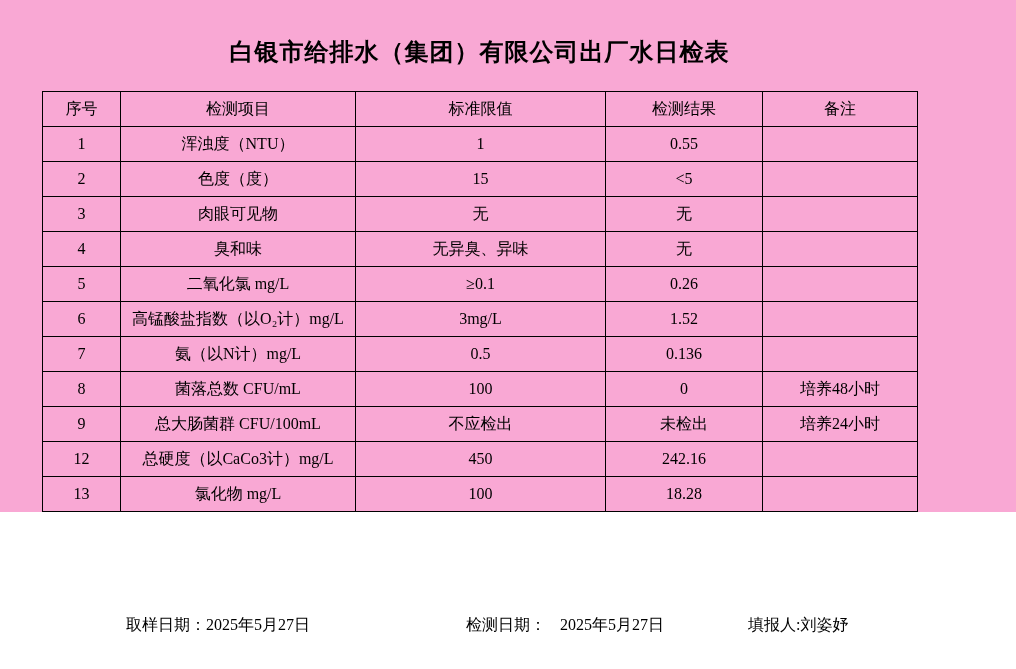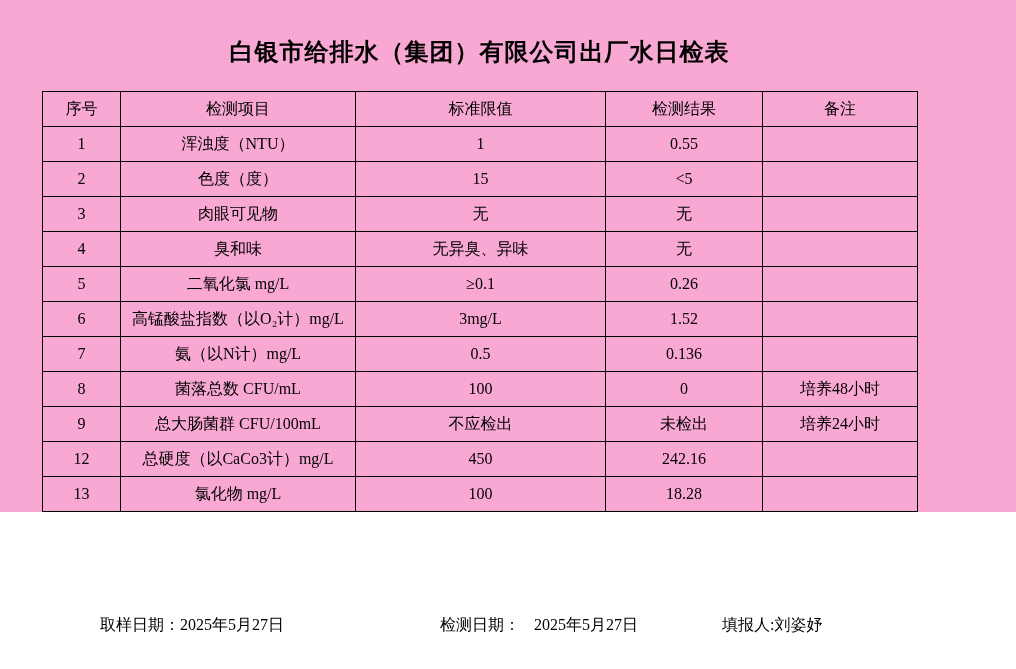--- a/index.html
+++ b/index.html
@@ -52,21 +52,21 @@
   col.c-limit  { width: 250px; }
   col.c-result { width: 157px; }
   col.c-remark { width: 155px; }
   .footer-line {
     position: absolute;
     top: 615px;
     left: 42px;
     width: 875px;
     font-size: 16px;
   }
-  .footer-seg { position: absolute; white-space: nowrap; }
+  .footer-seg { position: absolute; white-space: nowrap; margin-left: 26px; }
   .seg-sampling { left: 58px; }
   .seg-test     { left: 398px; }
   .seg-reporter { left: 680px; }
   .seg-test .date-gap { display: inline-block; width: 14px; }
 </style>
 </head>
 <body>
 
 <div class="page">
 

